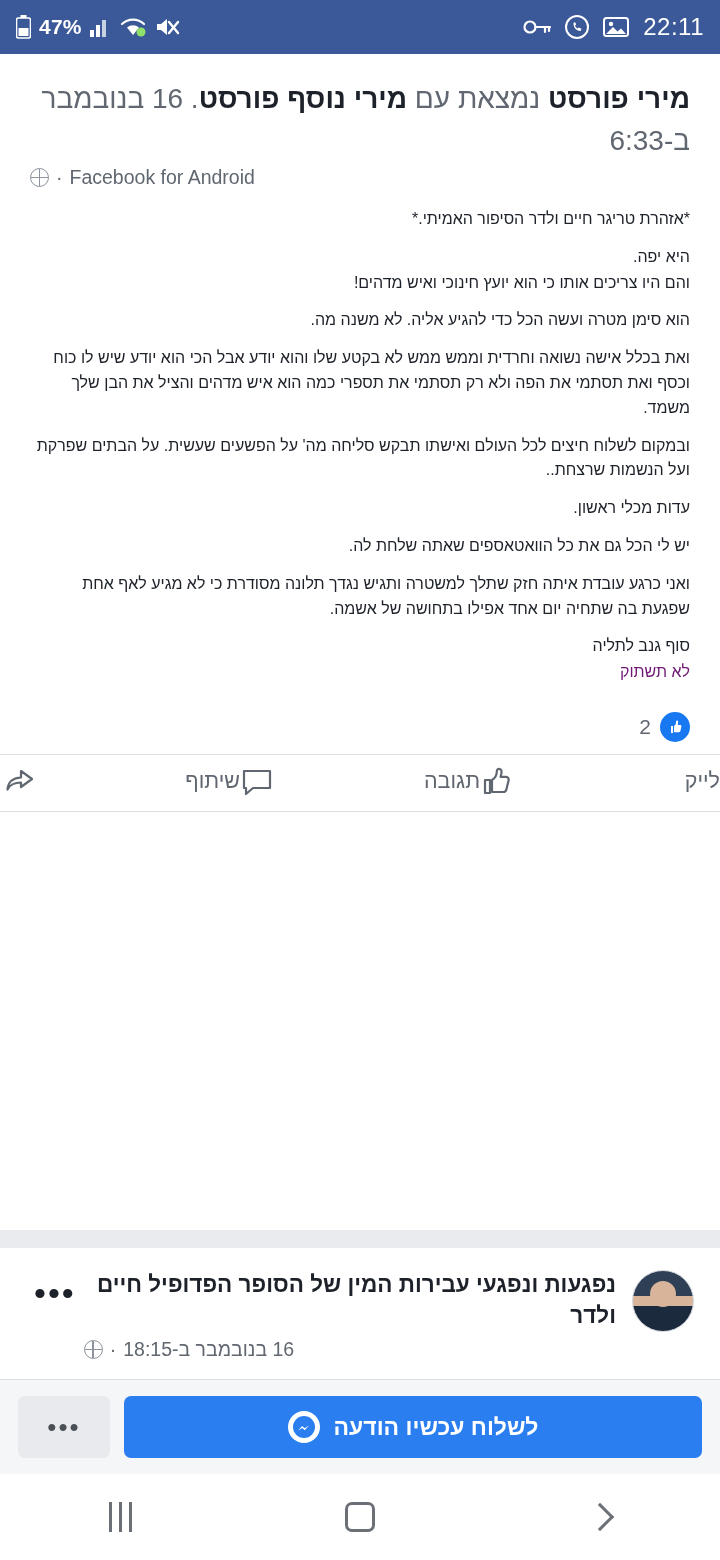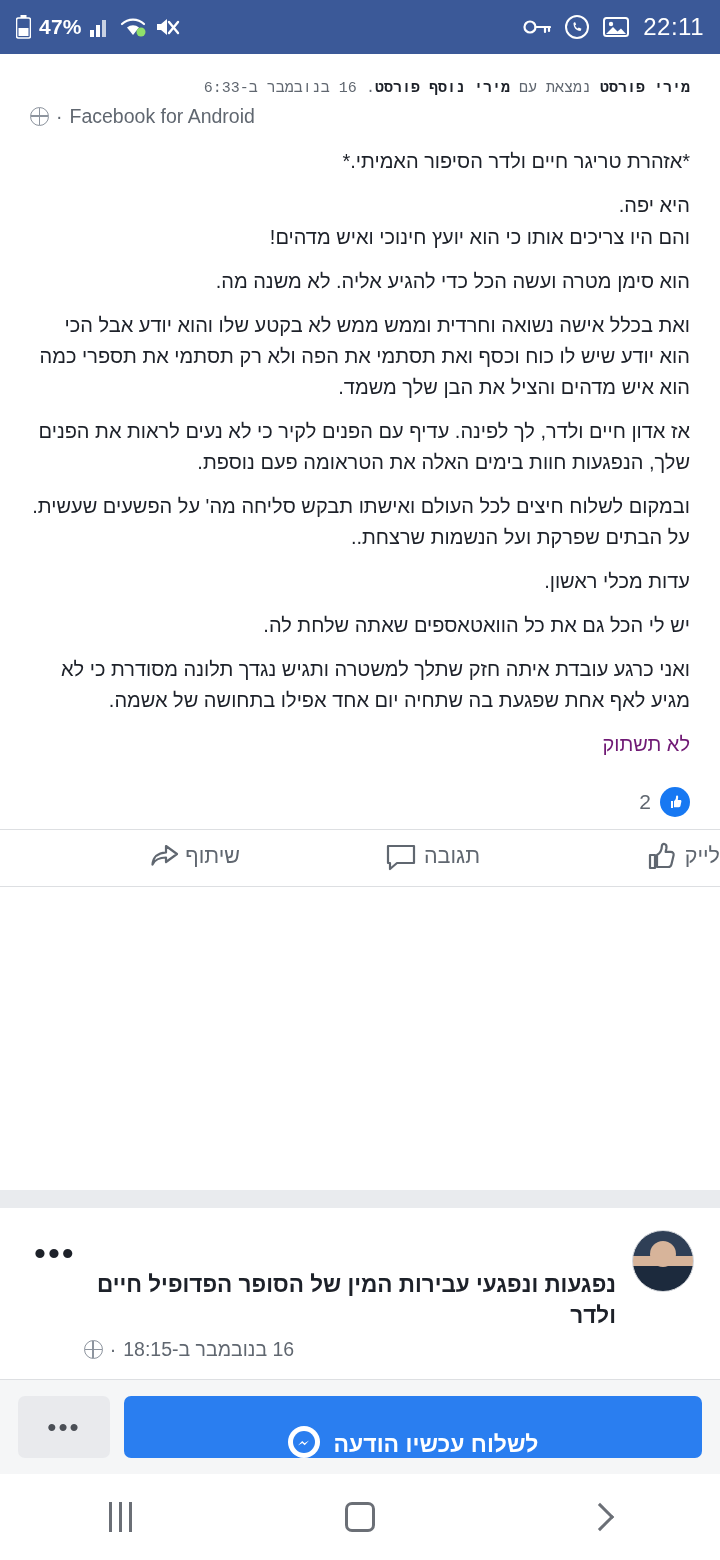--- a/index.html
+++ b/index.html
@@ -27,24 +27,23 @@
   .clock { font-size: 24px; font-weight: 500; letter-spacing: .5px; }
   .sicon { display: inline-block; line-height: 1; }
   .sicon svg { display: block; }
 
   
   .feed { flex: 1 1 auto; overflow: hidden; background: #ffffff; }
   .post { padding: 24px 30px 0 30px; }
   .post-head {
     direction: rtl;
     text-align: right;
-    font-size: 15px;
+    font-size: 28px;
     color: #606770;
     line-height: 1.5;
-    font-family: Liberation Mono, monospace;
   }
   .post-head .name { color: #1d2129; font-weight: bold; }
   .post-meta {
     direction: rtl;
     text-align: right;
     font-size: 19.5px;
     color: #606770;
     margin-top: 4px;
     display: flex;
     justify-content: flex-end;
@@ -65,21 +64,21 @@
   }
   .globe::after {
     content: "";
     position: absolute; top: 50%; left: 0; right: 0;
     height: 1.6px; margin-top: -0.8px; background: #8d949e;
   }
 
   .post-body {
     direction: rtl;
     text-align: right;
-    font-size: 20px;
+    font-size: 16px;
     line-height: 1.55;
     color: #1d2129;
     padding-top: 18px;
   }
   .post-body p { margin: 0 0 13px 0; }
   .post-body p.tight { margin-bottom: 1px; }
   .post-body .muted { color: #701a75; }
 
   .reactions {
     direction: rtl;
@@ -101,21 +100,21 @@
 
   .actions {
     display: flex;
     padding: 12px 0 14px 0;
     border-bottom: 1px solid #dddfe2;
   }
   .action {
     flex: 1 1 0;
     display: flex;
     align-items: center;
-    justify-content: flex-start;
+    justify-content: space-between;
     gap: 6px;
     color: #606770;
     font-size: 21.5px;
     direction: rtl;
   }
   .action svg { display: block; }
 
   
   .gap { height: 18px; background: #e9ebee; flex: 0 0 auto; }
 
@@ -137,21 +136,21 @@
     overflow: hidden;
     border: 1px solid #d3d6db;
   }
   .avatar::after {
     content: "";
     position: absolute; left: 50%; top: 10px; width: 26px; height: 26px;
     margin-left: -13px; border-radius: 50%; background: #d7b49a;
   }
   .page-info { flex: 1 1 auto; text-align: right; }
   .page-title {
-    font-size: 22.5px; font-weight: bold; color: #1d2129; line-height: 1.35; margin-top: 40px;
+    font-size: 22.5px; font-weight: bold; color: #1d2129; line-height: 1.35;
   }
   .page-sub {
     font-size: 19.5px; color: #606770; margin-top: 7px;
     display: flex; align-items: center; justify-content: flex-end; gap: 7px;
   }
   .dots-btn {
     margin-right: auto;
     margin-left: 0;
     color: #1d2129;
     font-size: 34px;
@@ -178,21 +177,21 @@
     display: flex; align-items: center; justify-content: center;
     color: #4b4f56;
     font-size: 26px;
     letter-spacing: 2px;
   }
   .cta-primary {
     flex: 1 1 auto; height: 62px;
     background: #2a7ef0;
     border-radius: 7px;
     color: #ffffff;
-    display: flex; align-items: flex-end; justify-content: center;
+    display: flex; align-items: center; justify-content: center;
     gap: 14px;
     font-size: 23px;
     font-weight: bold;
     direction: rtl;
   }
   .messenger {
     width: 32px; height: 32px; border-radius: 50%;
     background: #ffffff;
     display: flex; align-items: center; justify-content: center;
     flex: 0 0 auto;
@@ -286,25 +285,25 @@
       <span>·</span>
       <span class="globe"></span>
     </div>
 
     <div class="post-body">
       <p>*אזהרת טריגר חיים ולדר הסיפור האמיתי.*</p>
       <p class="tight">היא יפה.</p>
       <p>והם היו צריכים אותו כי הוא יועץ חינוכי ואיש מדהים!</p>
       <p>הוא סימן מטרה ועשה הכל כדי להגיע אליה. לא משנה מה.</p>
       <p>ואת בכלל אישה נשואה וחרדית וממש ממש לא בקטע שלו והוא יודע אבל הכי הוא יודע שיש לו כוח וכסף ואת תסתמי את הפה ולא רק תסתמי את תספרי כמה הוא איש מדהים והציל את הבן שלך משמד.</p>
-      <p>אז אדון חיים ולדר, לך לפינה. עדיף עם הפנים לקיר כי לא נעים לראות את הפנים שלך, הנפגעות חוות בימים האלה את הטראומה פעם נוספת.</p>
       <p>ובמקום לשלוח חיצים לכל העולם ואישתו תבקש סליחה מה' על הפשעים שעשית. על הבתים שפרקת ועל הנשמות שרצחת..</p>
       <p>עדות מכלי ראשון.</p>
       <p>יש לי הכל גם את כל הוואטאספים שאתה שלחת לה.</p>
       <p>ואני כרגע עובדת איתה חזק שתלך למשטרה ותגיש נגדך תלונה מסודרת כי לא מגיע לאף אחת שפגעת בה שתחיה יום אחד אפילו בתחושה של אשמה.</p>
+      <p class="tight">סוף גנב לתליה</p>
       <p class="muted">לא תשתוק</p>
     </div>
   </div>
 
   <div class="reactions">
     <span class="like-bubble">
       <svg width="16" height="16" viewBox="0 0 16 16">
           <path d="M4 7 h2 v7 H4 Z M7 7 c1.5-1 2-2.2 2-4 0-1 .6-1.6 1.3-1.4 .8.2 1 1 .8 2.2L10.8 6h2.4c.9 0 1.4.7 1.2 1.5l-1 4.6c-.15.7-.7 1.1-1.4 1.1H7 Z" fill="#fff"></path>
         </svg>
     </span>

